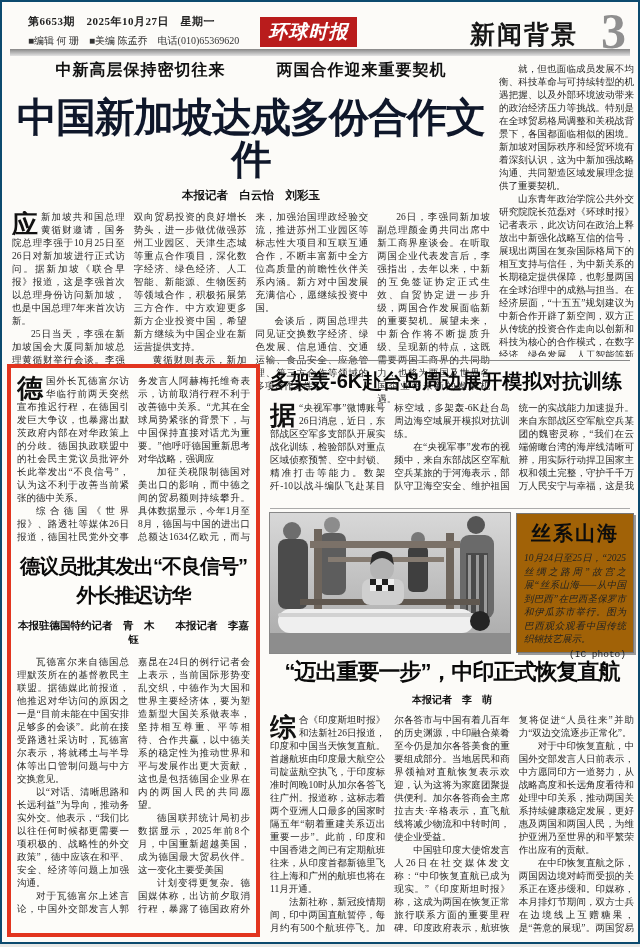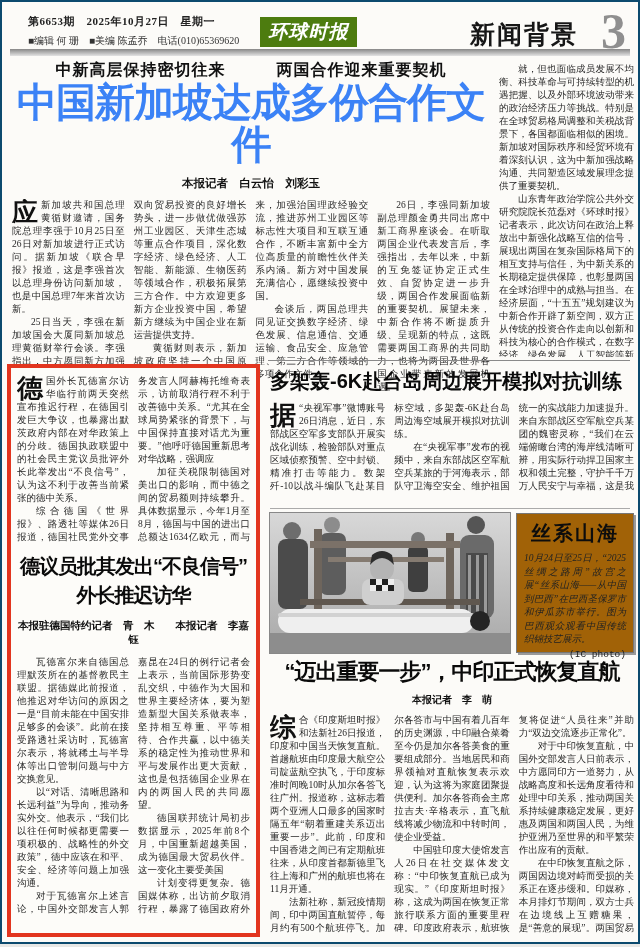--- a/index.html
+++ b/index.html
@@ -3,40 +3,40 @@
 <meta charset="utf-8">
 <style>
   html,body{margin:0;padding:0;background:#e8e8e6;}
   .page{position:relative;width:640px;height:944px;margin:0 auto;background:#fcfbf8;
         border:2px solid #0c4a6e;box-sizing:border-box;overflow:hidden;
         font-family:"Liberation Serif","DejaVu Serif",serif;color:#1d1d1d;}
   
   .issue-info{position:absolute;left:26px;top:12px;width:230px;}
   .issue-line{font-size:11px;font-weight:bold;color:#222;letter-spacing:.5px;}
   .staff-line{font-size:10px;color:#333;margin-top:5px;}
-  .masthead-box{position:absolute;left:258px;top:15px;width:97px;height:30px;background:#4d7c0f;
+  .masthead-box{position:absolute;left:258px;top:15px;width:97px;height:30px;background:#b91c1c;
         color:#fff;text-align:center;line-height:29px;font-size:19px;font-weight:bold;
         font-style:italic;letter-spacing:1px;}
   .section-title{position:absolute;right:60px;top:16px;font-size:25px;font-weight:900;color:#161616;
         letter-spacing:2px;font-family:"Liberation Sans","DejaVu Sans",sans-serif;}
   .page-number{position:absolute;right:12px;top:0px;font-size:50px;font-weight:bold;color:#8f8f8f;}
   .gray-bar{position:absolute;left:8px;right:8px;top:47px;height:7px;
         background:linear-gradient(to bottom,#878787,#e3e3e3);}
   
   .bodytext{font-size:9.5px;line-height:13px;text-align:justify;color:#272727;overflow:hidden;}
   .bodytext p{margin:0;text-indent:2em;}
   .bodytext p.firstp{text-indent:0;}
   .dropcap{float:left;font-size:26px;line-height:25px;font-weight:bold;margin:1px 3px 0 0;
         font-family:"Liberation Sans","DejaVu Sans",sans-serif;color:#111;}
   
   .lead{position:absolute;left:10px;top:58px;width:622px;height:300px;}
   .lead-left{position:absolute;left:0;top:0;width:478px;}
   .kicker{text-align:center;font-size:16px;font-weight:bold;color:#111;letter-spacing:1px;}
   .lead-headline{text-align:center;font-size:40px;font-weight:900;letter-spacing:-1px;line-height:1.05;
-        margin-top:4px;font-family:Liberation Mono, monospace;color:#3b82f6;}
+        margin-top:16px;font-family:Liberation Serif, serif;color:#0f172a;}
   .lead-byline{text-align:center;font-size:11.5px;font-weight:bold;margin-top:7px;color:#111;}
   .lead-body{margin-top:8px;height:196px;column-count:4;column-gap:9px;}
   .lead-side{position:absolute;left:487px;top:3px;width:135px;height:294px;}
   .h-rule{position:absolute;left:266px;right:8px;top:358px;border-top:1px solid #8a8a8a;}
   
   .red-box{position:absolute;left:5px;top:362px;width:253px;height:573px;box-sizing:border-box;
         border:4px solid #e2351f;background:#fdfcf9;padding:7px 6px;}
   .g-top{height:170px;column-count:2;column-gap:9px;}
   .g-headline{text-align:center;font-size:20px;font-weight:900;line-height:1.45;margin-top:7px;
         letter-spacing:-1px;font-family:"Liberation Sans","DejaVu Sans",sans-serif;color:#0a0a0a;}

